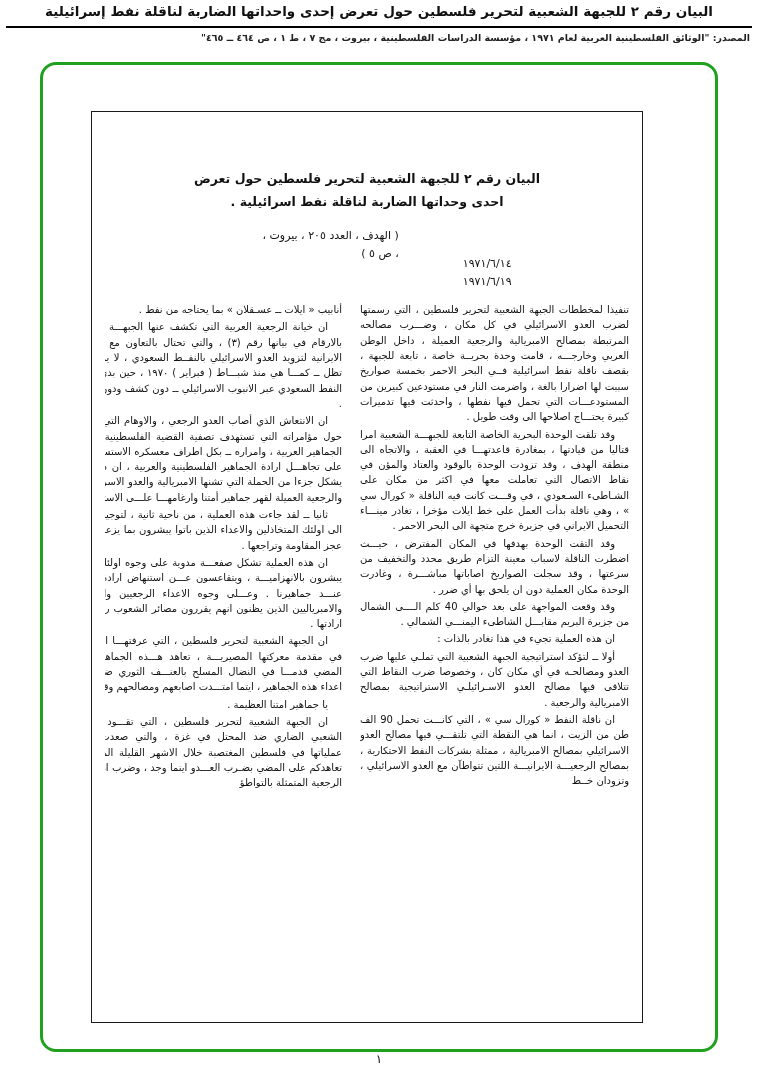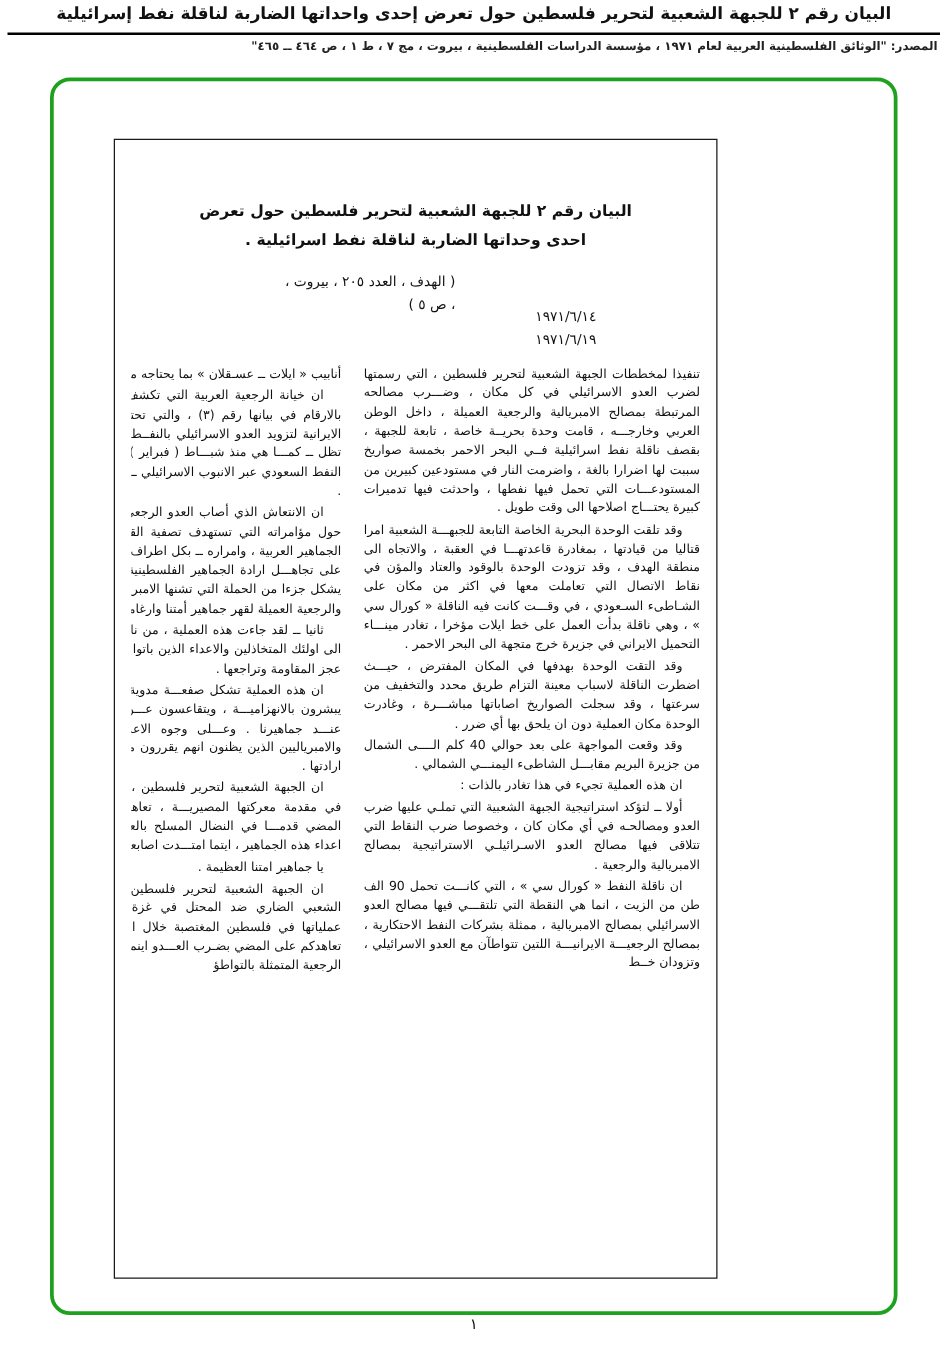--- a/index.html
+++ b/index.html
@@ -16,23 +16,23 @@
   .source-line{
     direction:rtl;text-align:right;font-size:9.5px;font-weight:bold;
     padding:0 8px;color:#222;white-space:nowrap;overflow:hidden;
   }
   .green-frame{
     position:absolute;left:40px;top:62px;width:672px;height:984px;
     border:3px solid var(--green);border-radius:16px;background:#fff;
     box-shadow:inset 0 0 0 1px #fff;
   }
   .scan-box{
-    position:absolute;left:48px;top:46px;width:483px;height:912px;
+    position:absolute;left:48px;top:46px;width:552px;height:912px;
     border:1px solid #1a1a1a;background:#fff;box-sizing:border-box;
-    padding:0 13px;overflow:hidden;
+    padding:10px 13px;overflow:hidden;
   }
   .doc-title{
     direction:rtl;text-align:center;font-weight:bold;font-size:12.5px;
     line-height:1.8;margin-top:46px;
   }
   .date-block{
     direction:rtl;display:flex;justify-content:center;gap:64px;
     margin-top:14px;font-size:11px;
   }
   .date-col{text-align:right;line-height:1.6;margin-top:28px;}

